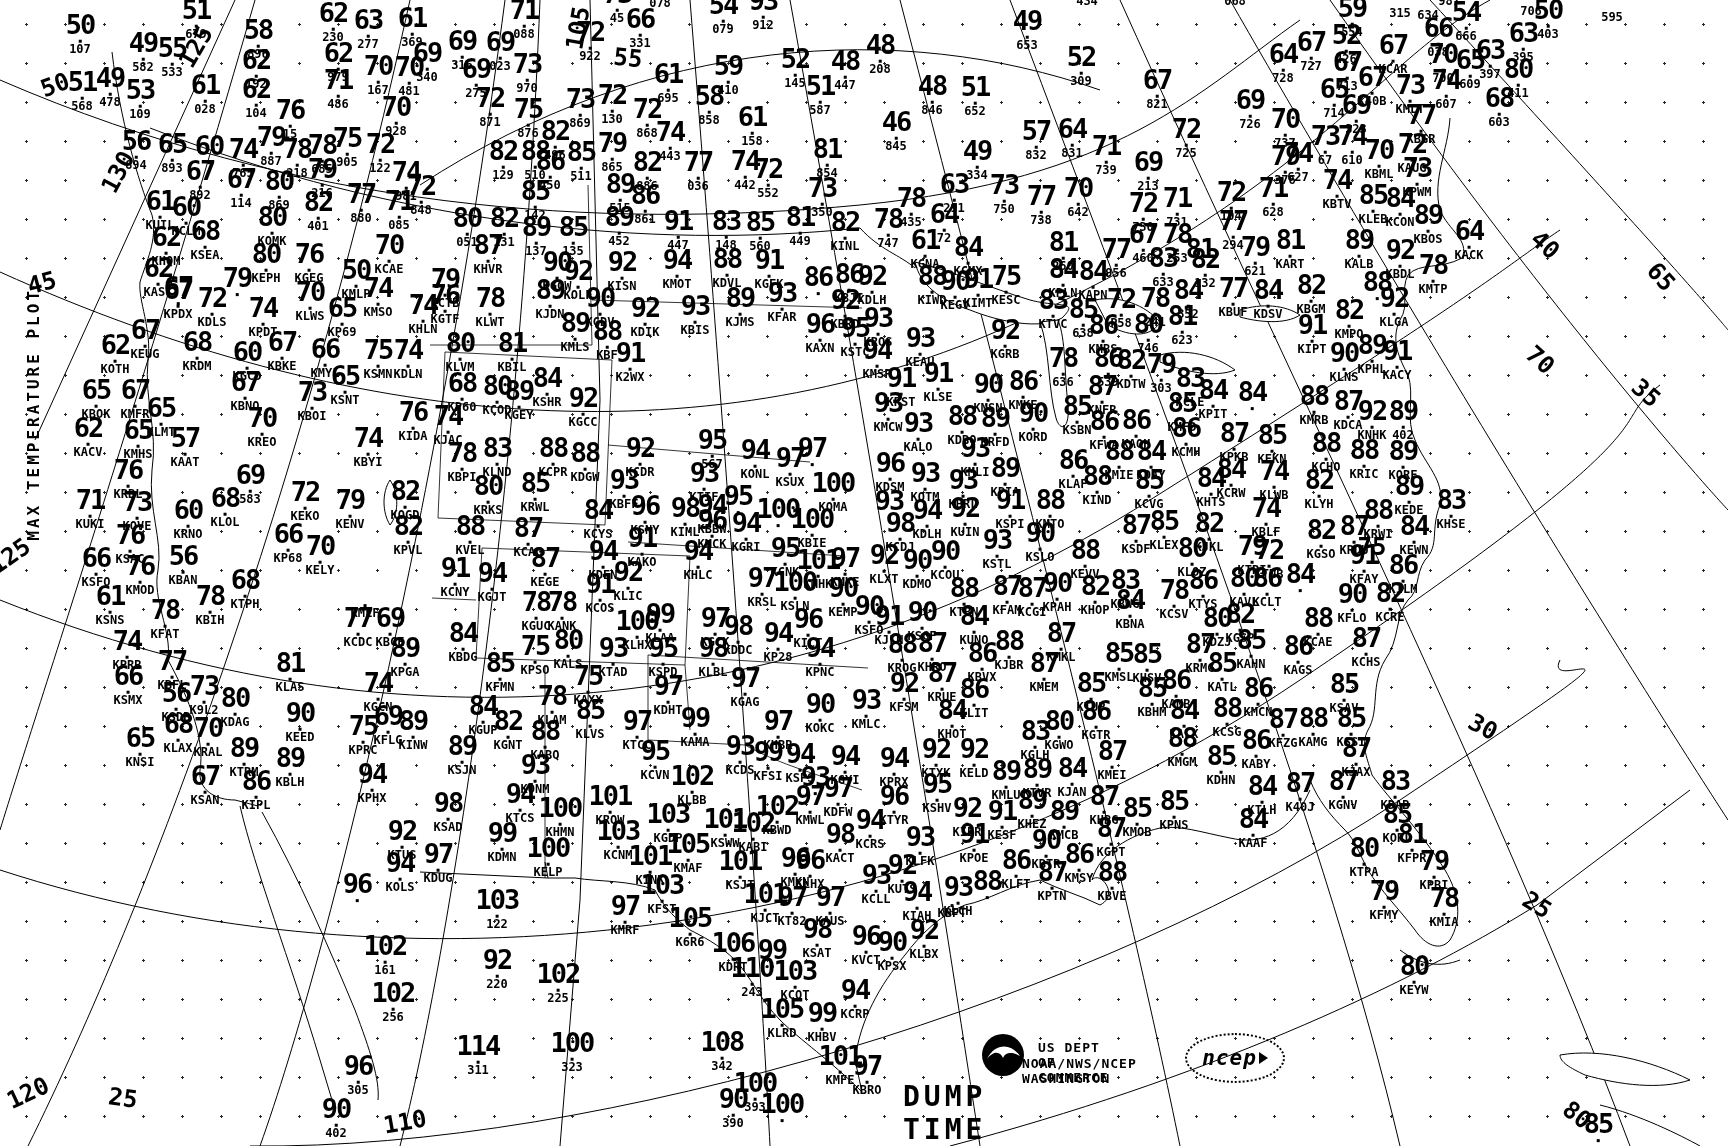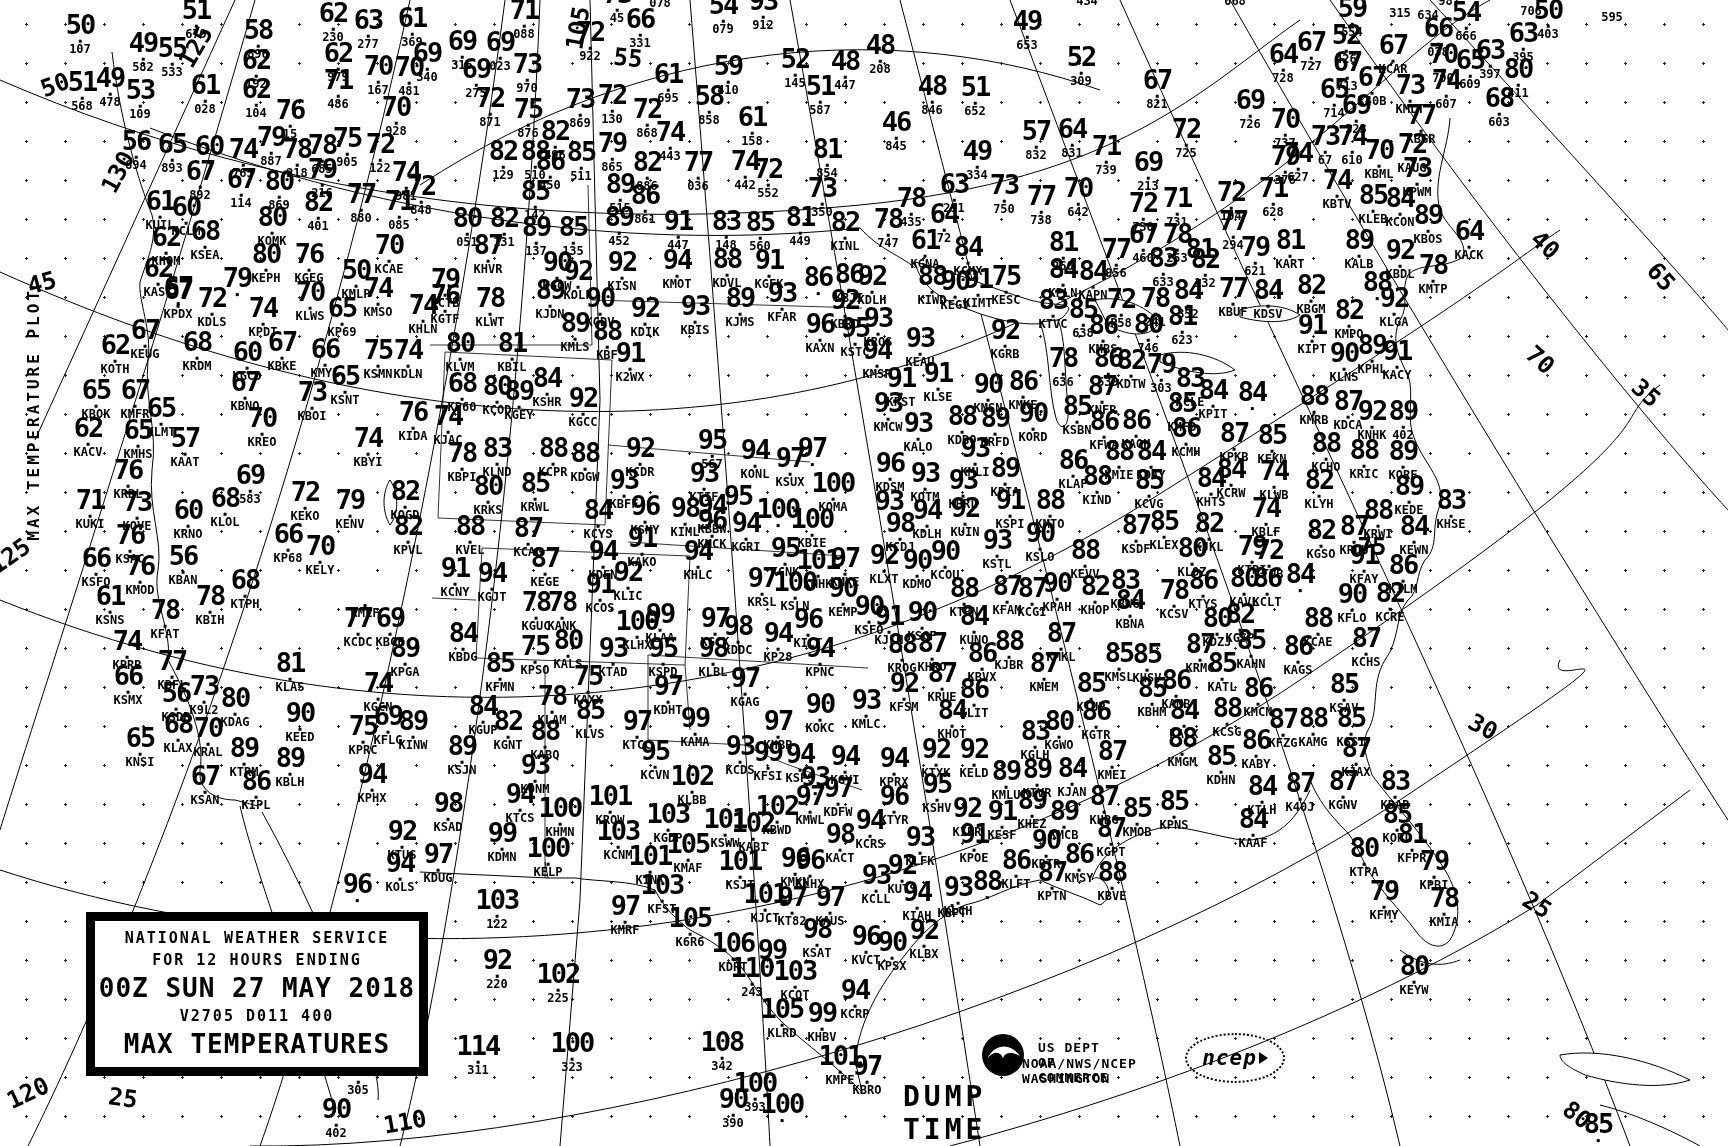--- a/index.html
+++ b/index.html
@@ -3166,27 +3166,20 @@
       <div class="gl" style="left: 1545px; top: 245px; transform: translate(-50%, -50%) rotate(42deg);">40</div>
       <div class="gl" style="left: 1661px; top: 277px; transform: translate(-50%, -50%) rotate(48deg);">65</div>
       <div class="gl" style="left: 1540px; top: 360px; transform: translate(-50%, -50%) rotate(42deg);">70</div>
       <div class="gl" style="left: 1646px; top: 393px; transform: translate(-50%, -50%) rotate(40deg);">35</div>
       <div class="gl" style="left: 1372px; top: 547px; transform: translate(-50%, -50%) rotate(0deg);">75</div>
       <div class="gl" style="left: 1483px; top: 727px; transform: translate(-50%, -50%) rotate(28deg);">30</div>
       <div class="gl" style="left: 1537px; top: 905px; transform: translate(-50%, -50%) rotate(32deg);">25</div>
       <div class="gl" style="left: 1577px; top: 1115px; transform: translate(-50%, -50%) rotate(38deg);">80</div>
     </div>
 
-  <div class="legend">
-    <div class="s1">NATIONAL WEATHER SERVICE</div>
-    <div class="s1">FOR 12 HOURS ENDING</div>
-    <div class="s2">00Z SUN  27 MAY 2018</div>
-    <div class="s1">V2705   D011   400</div>
-    <div class="s2">MAX TEMPERATURES</div>
-  </div>
 
   <div class="noaa-logo">
     <svg width="46" height="46" viewBox="-23 -23 46 46">
       <circle cx="0" cy="0" r="21" fill="#000"></circle>
       <path d="M -16,4 C -8,-12 8,-12 17,1 C 8,-4 2,-2 0,3 C -2,-2 -8,-6 -16,4 Z" fill="#fff"></path>
     </svg>
   </div>
   <div class="agency">
     <div class="dept">US DEPT OF COMMERCE</div>
     <div class="office">NOAA/NWS/NCEP WASHINGTON</div>

